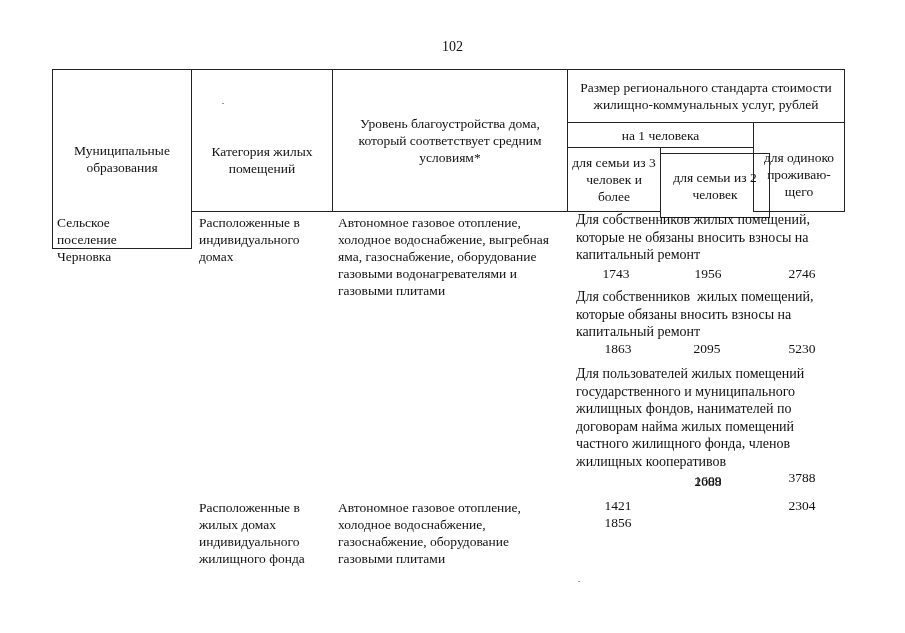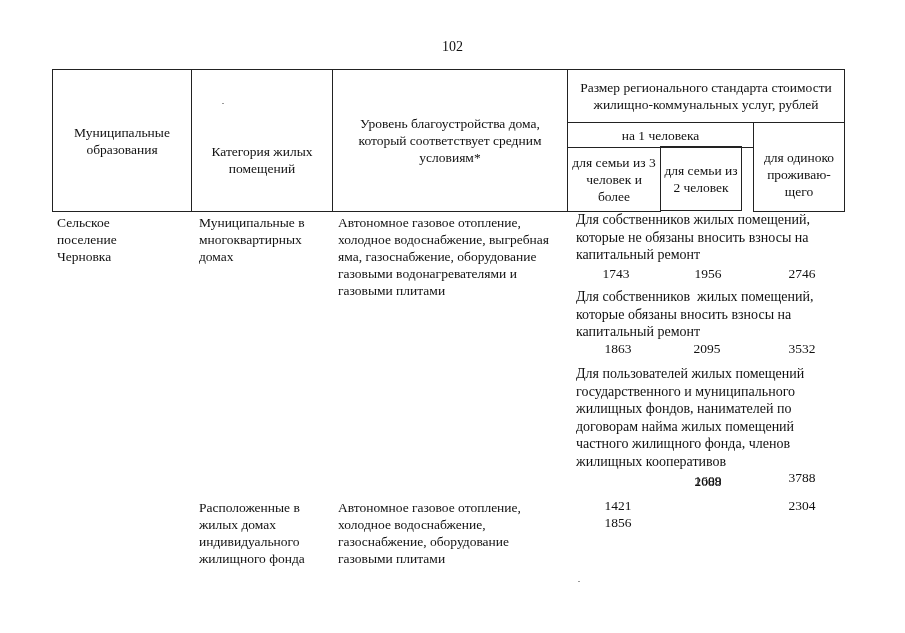--- a/index.html
+++ b/index.html
@@ -11,58 +11,58 @@
          align-items:center; justify-content:center; text-align:center; }
   .cell { position:absolute; }
   .num { position:absolute; text-align:center; width:80px; }
   .faint { position:absolute; width:2px; height:1px; background:#999; }
 </style>
 </head>
 <body>
 
 <div class="abs pagenum">102</div>
 
-<div class="hdr" style="left:52px;top:69px;width:140px;height:143px;">
+<div class="hdr" style="left:52px;top:69px;width:140px;height:180px;">
   <span>Муниципальные образования</span>
 </div>
 <div class="hdr" style="left:191px;top:69px;width:142px;height:143px;">
   <span style="width:120px;margin-top:38px;">Категория жилых помещений</span>
 </div>
 <div class="hdr" style="left:332px;top:69px;width:236px;height:143px;">
   <span style="width:220px;">Уровень благоустройства дома, который соответствует средним условиям*</span>
 </div>
 <div class="hdr" style="left:567px;top:69px;width:278px;height:54px;">
   <span style="width:262px;">Размер регионального стандарта стоимости жилищно-коммунальных услуг, рублей</span>
 </div>
 <div class="hdr" style="left:567px;top:122px;width:187px;height:26px;">
   <span>на 1 человека</span>
 </div>
 <div class="hdr" style="left:753px;top:122px;width:92px;height:90px;align-items:center;padding-top:15px;">
   <span style="width:84px;">для одиноко проживаю-щего</span>
 </div>
 <div class="hdr" style="left:567px;top:147px;width:94px;height:65px;">
   <span style="width:84px;">для семьи из 3 человек и более</span>
 </div>
-<div class="hdr" style="left:660px;top:146px;width:82px;height:65px;">
+<div class="hdr" style="left:660px;top:153px;width:110px;height:65px;">
   <span style="width:84px;">для семьи из 2 человек</span>
 </div>
 
 <div class="cell" style="left:57px;top:214px;width:90px;">Сельское поселение Черновка</div>
-<div class="cell" style="left:199px;top:214px;width:126px;">Муниципальные в многоквартирных домах</div>
+<div class="cell" style="left:199px;top:214px;width:126px;">Расположенные в индивидуального домах</div>
 <div class="cell" style="left:338px;top:214px;width:222px;">Автономное газовое отопление, холодное водоснабжение, выгребная яма, газоснабжение, оборудование газовыми водонагревателями и газовыми плитами</div>
 
 <div class="cell" style="left:576px;top:211px;width:270px;font-size:14px;line-height:17.5px;">Для собственников жилых помещений, которые не обязаны вносить взносы на капитальный ремонт</div>
 <div class="num" style="left:576px;top:265px;">1743</div>
 <div class="num" style="left:668px;top:265px;">1956</div>
 <div class="num" style="left:762px;top:265px;">2746</div>
 
 <div class="cell" style="left:576px;top:288px;width:270px;font-size:14px;line-height:17.5px;white-space:pre-wrap;">Для собственников  жилых помещений, которые обязаны вносить взносы на капитальный ремонт</div>
 <div class="num" style="left:578px;top:340px;">1863</div>
 <div class="num" style="left:667px;top:340px;">2095</div>
-<div class="num" style="left:762px;top:340px;">3532</div>
+<div class="num" style="left:762px;top:340px;">5230</div>
 
 <div class="cell" style="left:576px;top:365px;width:265px;font-size:14px;line-height:17.5px;">Для пользователей жилых помещений государственного и муниципального жилищных фондов, нанимателей по договорам найма жилых помещений частного жилищного фонда, членов жилищных кооперативов</div>
 <div class="num" style="left:578px;top:469px;margin-top:45px;">1856</div>
 <div class="num" style="left:668px;top:445px;margin-top:28px;">2088</div>
 <div class="num" style="left:762px;top:469px;">3788</div>
 
 <div class="cell" style="left:199px;top:499px;width:128px;">Расположенные в жилых домах индивидуального жилищного фонда</div>
 <div class="cell" style="left:338px;top:499px;width:215px;">Автономное газовое отопление, холодное водоснабжение, газоснабжение, оборудование газовыми плитами</div>
 <div class="num" style="left:578px;top:497px;">1421</div>
 <div class="num" style="left:668px;top:472px;">1609</div>

